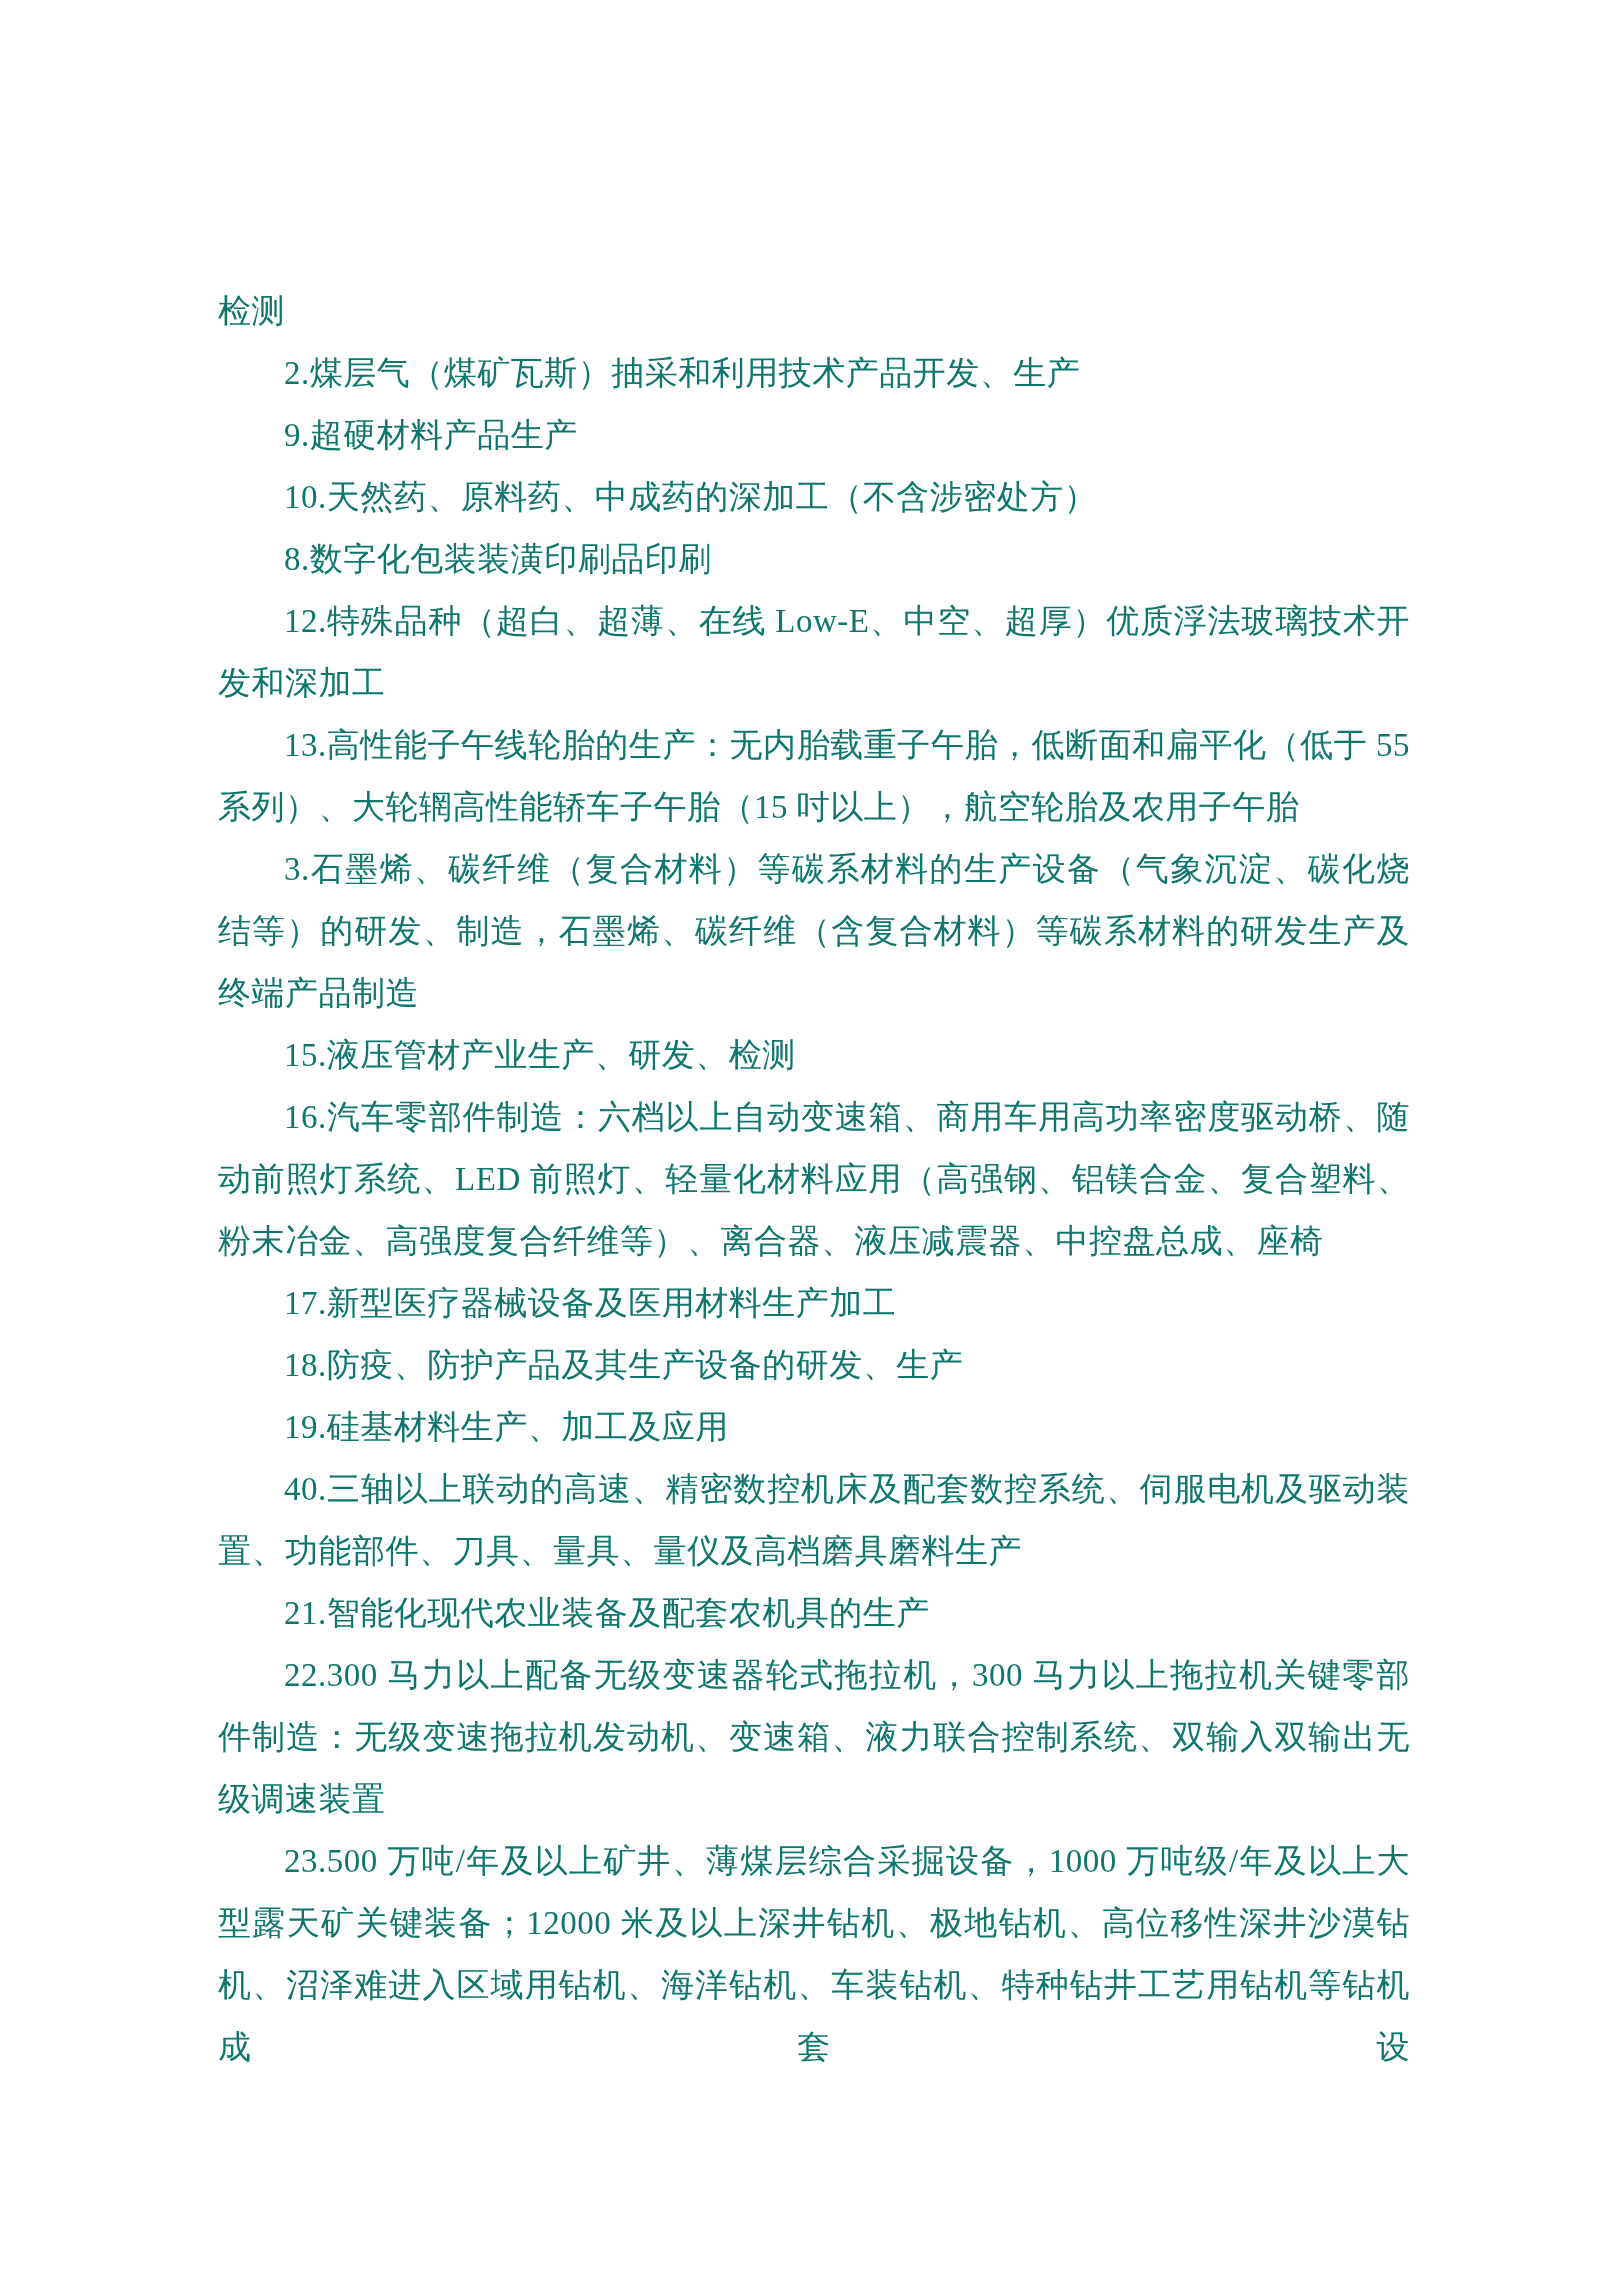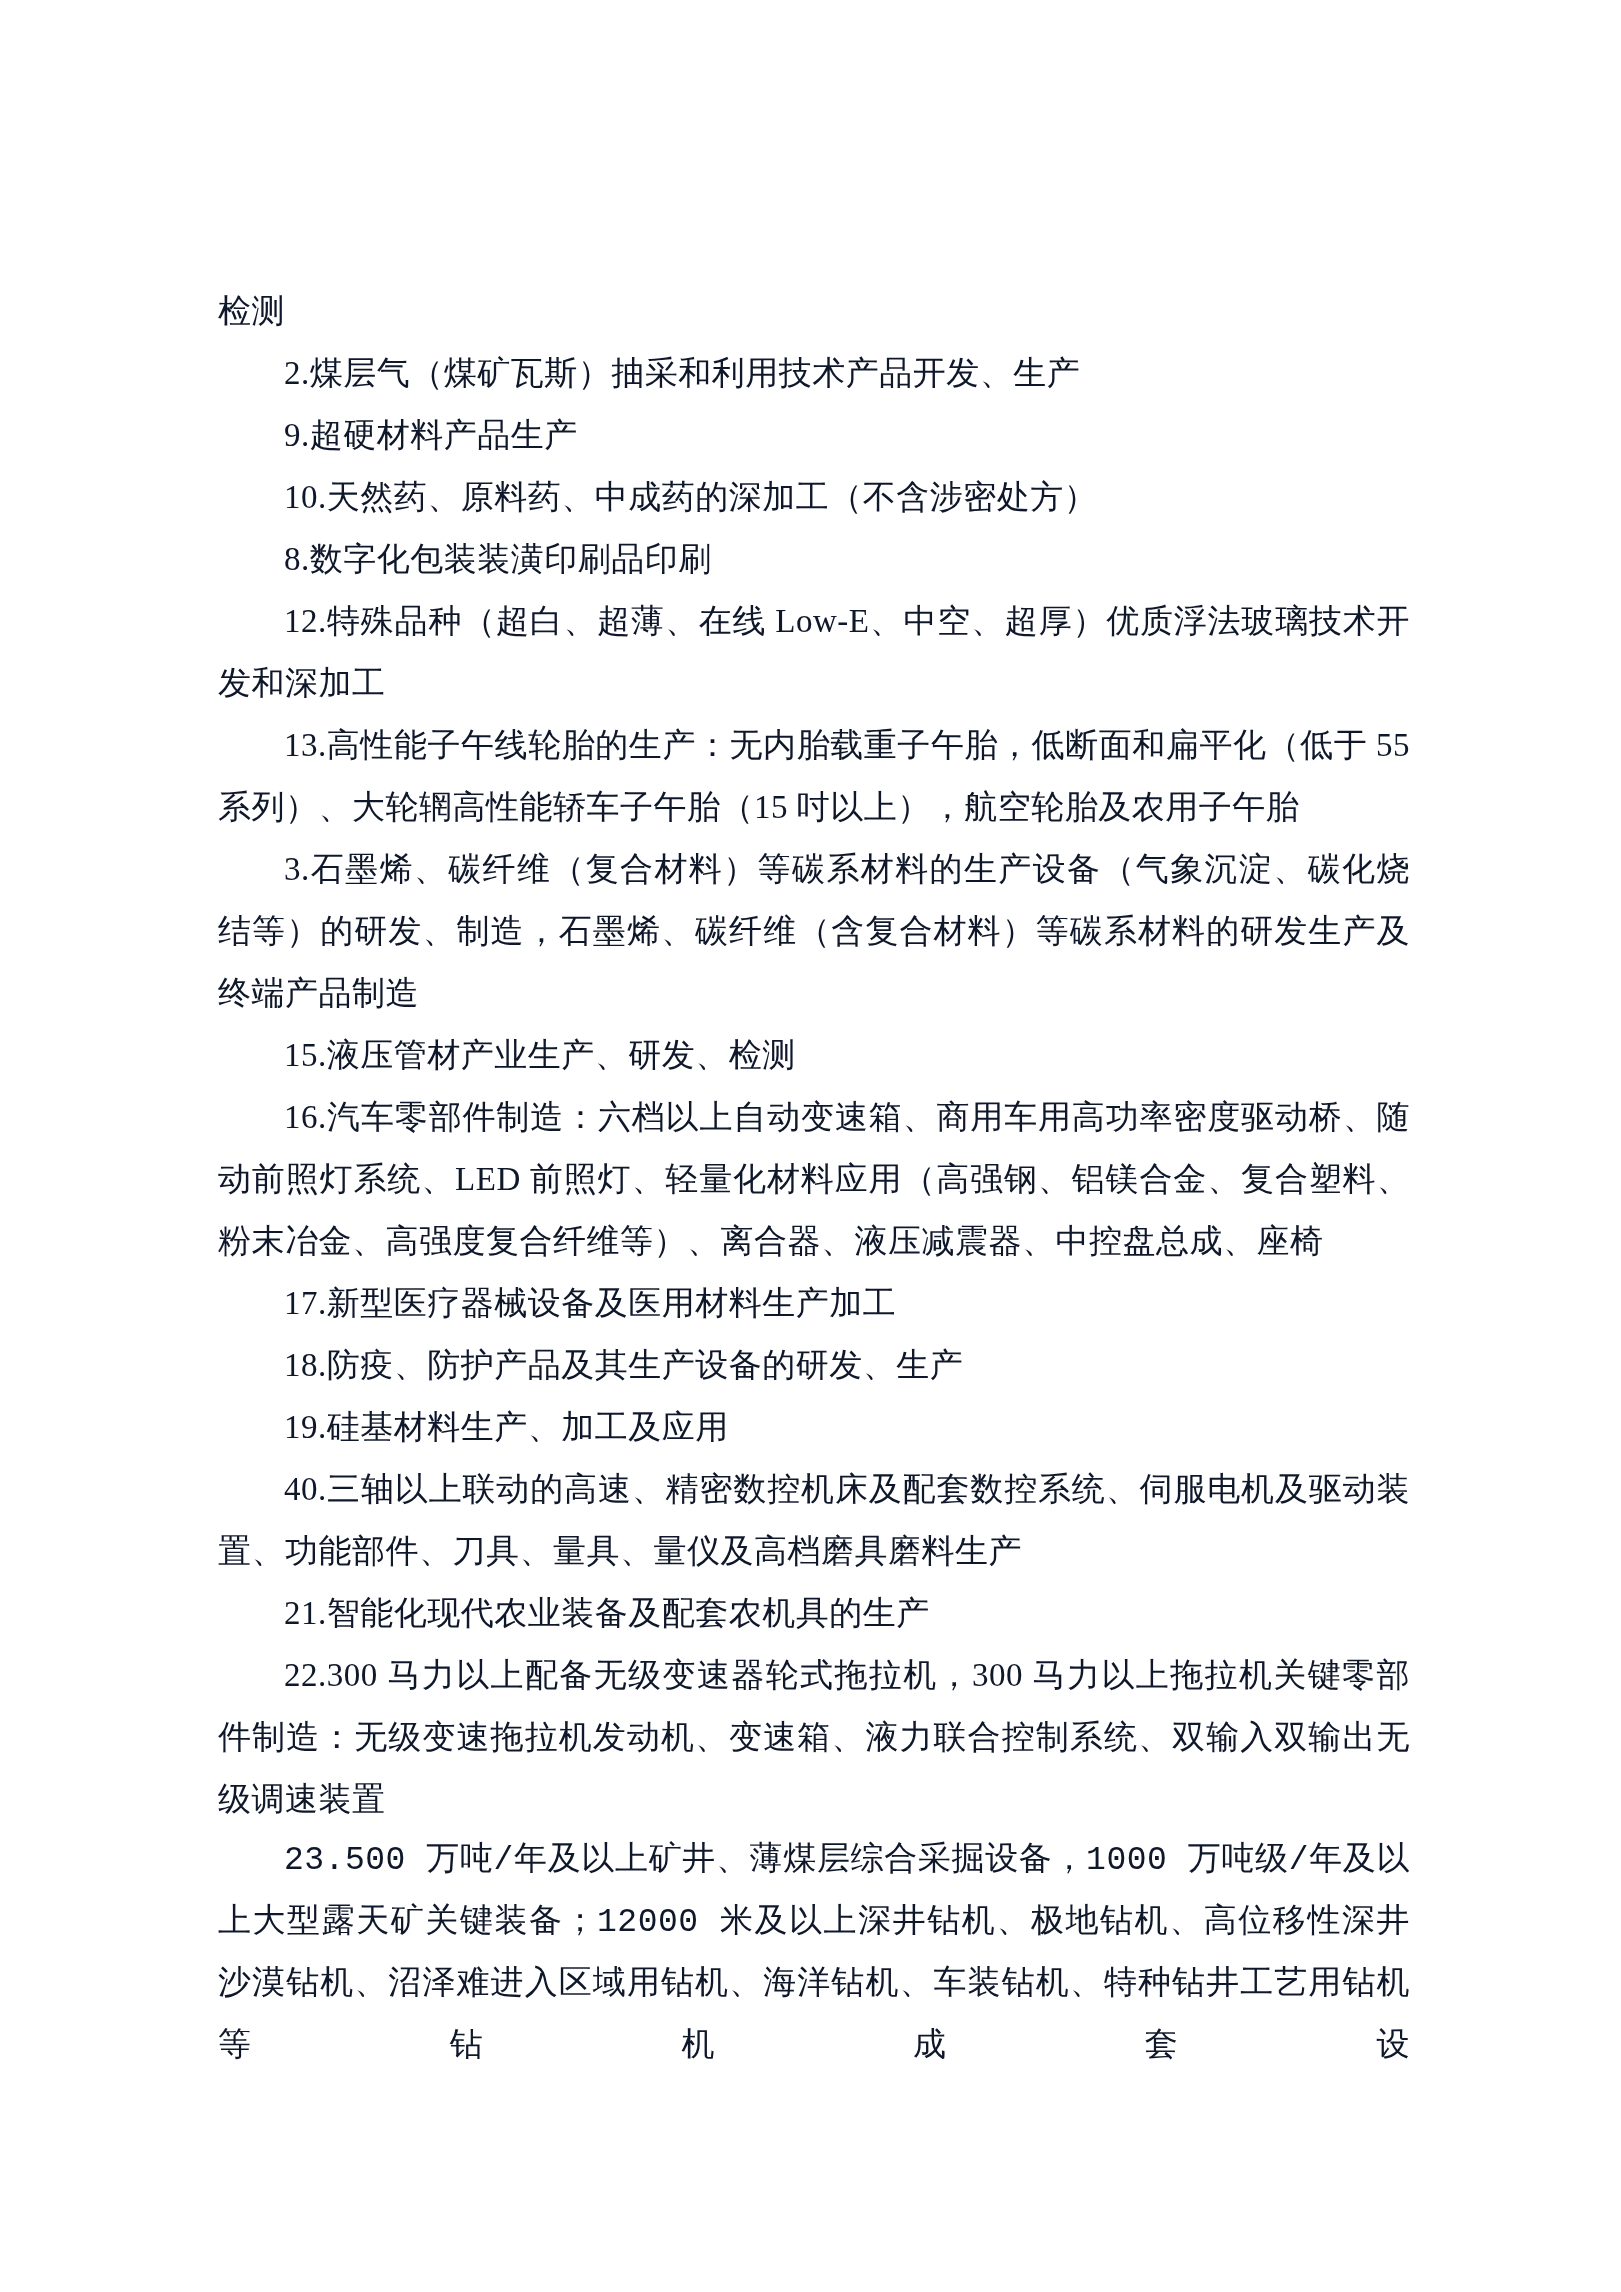--- a/index.html
+++ b/index.html
@@ -5,21 +5,21 @@
   html, body {
     margin: 0;
     padding: 0;
     background: #ffffff;
   }
   .page {
     position: relative;
     width: 1415px;
     height: 2293px;
     background: #ffffff;
-    color: #0f172a;
+    color: #0f766e;
     font-family: "Liberation Serif", "DejaVu Serif", serif;
     overflow: hidden;
   }
   .textblock {
     position: absolute;
     left: 218px;
     top: 280px;
     width: 1192px;
   }
   p.para {
@@ -30,21 +30,20 @@
     text-align: justify;
     letter-spacing: 0.5px;
     word-break: normal;
   }
   p.indent {
     text-indent: 2em;
   }
   
   p.cut {
     text-align-last: justify;
-    font-family: Liberation Mono, monospace;
   }
 </style>
 </head>
 <body>
 
 <div class="page">
   <div class="textblock">
     <p class="para">检测</p>
     <p class="para indent">2.煤层气（煤矿瓦斯）抽采和利用技术产品开发、生产</p>
     <p class="para indent">9.超硬材料产品生产</p>

